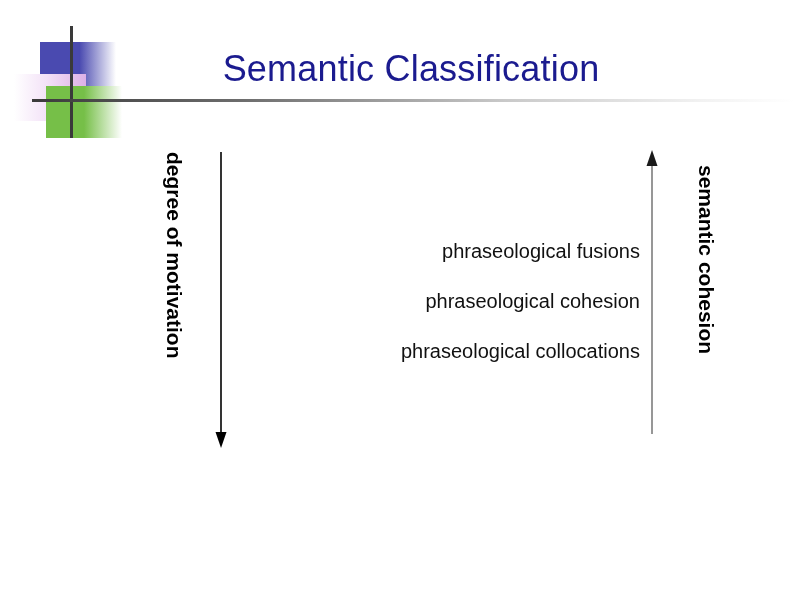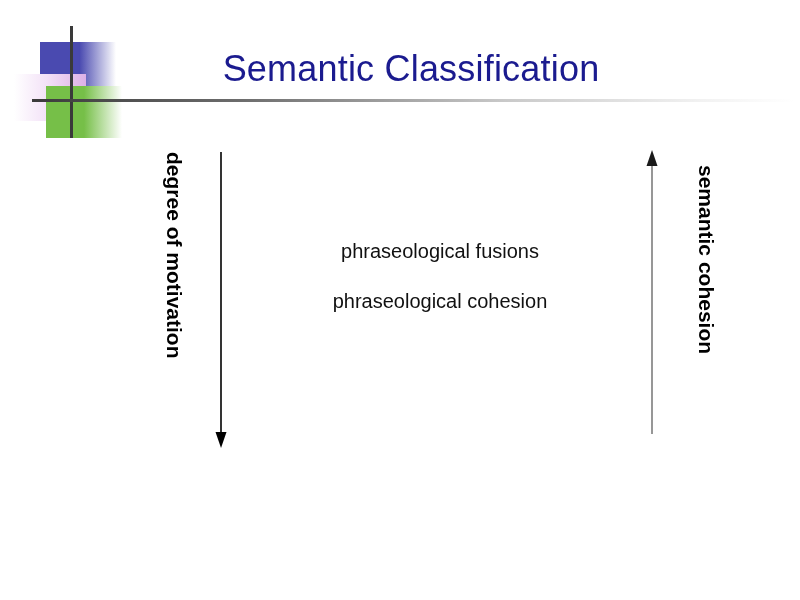--- a/index.html
+++ b/index.html
@@ -109,20 +109,21 @@
     left: 240px;
     top: 226px;
     width: 400px;
     text-align: center;
   }
   #centre-list .item {
     font-size: 20px;
     color: #111111;
     line-height: 50px;
     white-space: nowrap;
+    text-align: right;
   }
 </style>
 </head>
 <body>
 
 <div id="slide">
 
   <div id="logo-cluster">
     <div class="sq-blue"></div>
     <div class="sq-pink"></div>
@@ -148,15 +149,16 @@
   <div class="arrow" id="arrow-right">
     <svg width="30" height="290" viewBox="0 0 30 290" xmlns="http://www.w3.org/2000/svg">
       <line x1="14" y1="14" x2="14" y2="286" stroke="#8c8c8c" stroke-width="1.8"></line>
       <polygon points="14,2 8.5,18 19.5,18" fill="#1a1a1a"></polygon>
     </svg>
   </div>
 
   <div id="centre-list">
     <div class="item">phraseological fusions</div>
     <div class="item">phraseological cohesion</div>
+    <div class="item">phraseological collocations</div>
   </div>
 
 </div>
 
 </body></html>

